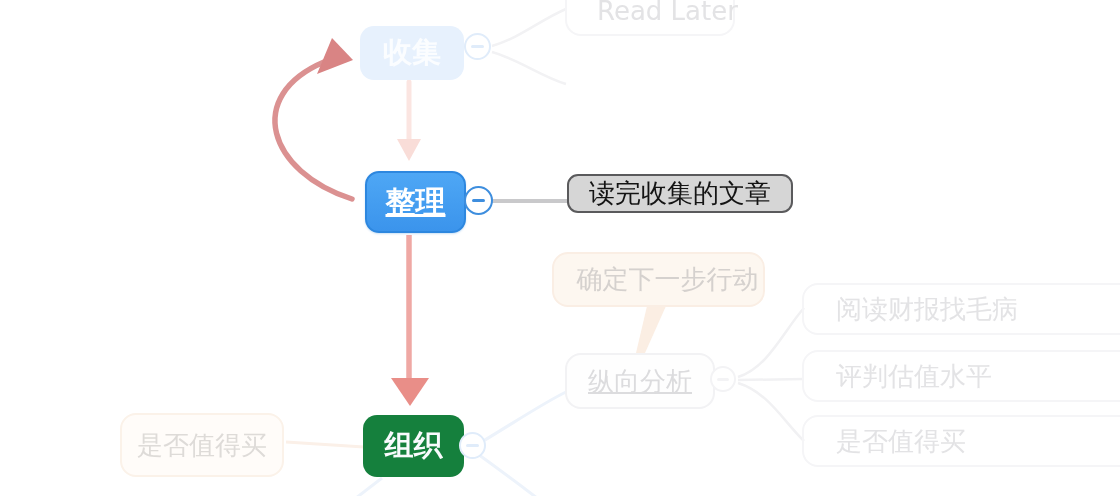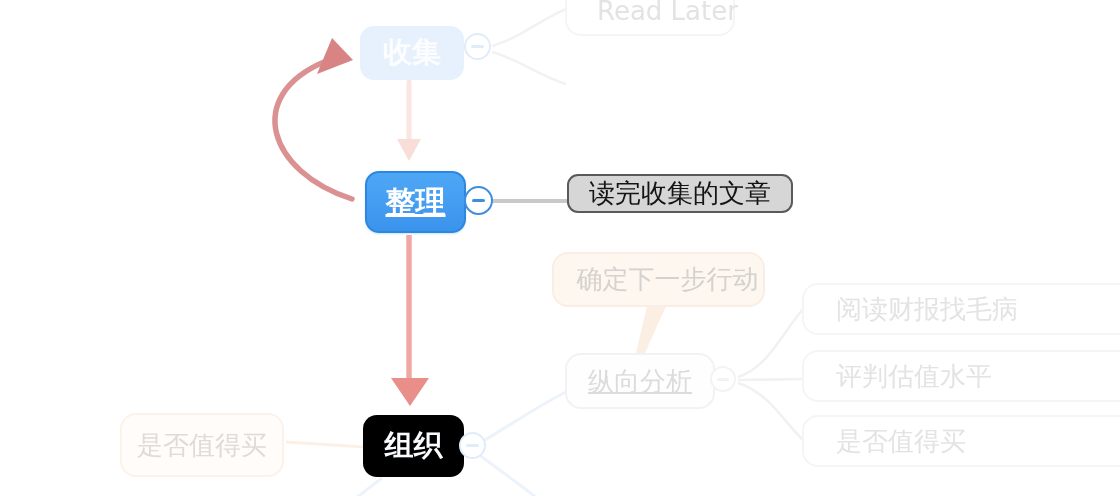--- a/index.html
+++ b/index.html
@@ -142,20 +142,20 @@
   </div>
   <div class="node node-ghost" style="left:802px;top:415px;width:350px;height:52px;padding-left:32px;">
     <span>是否值得买</span>
   </div>
 
 
   <div class="node node-cream-faded2" style="left:120px;top:413px;width:164px;height:64px;">
     <span>是否值得买</span>
   </div>
 
-  <div class="node node-blue-faded" style="left:363px;top:415px;width:101px;height:62px;background:#000000;color:#f9fbfe;font-family:Liberation Mono, monospace;">
+  <div class="node node-blue-faded" style="left:363px;top:415px;width:101px;height:62px;background:#15803d;color:#f9fbfe;font-family:Liberation Mono, monospace;">
     <span>组织</span>
   </div>
   <div class="badge badge-blue-faded" style="left:459px;top:432px;width:27px;height:27px;">
       <span class="minus-line"></span>
     </div>
 
 </div>
 
 </body></html>

